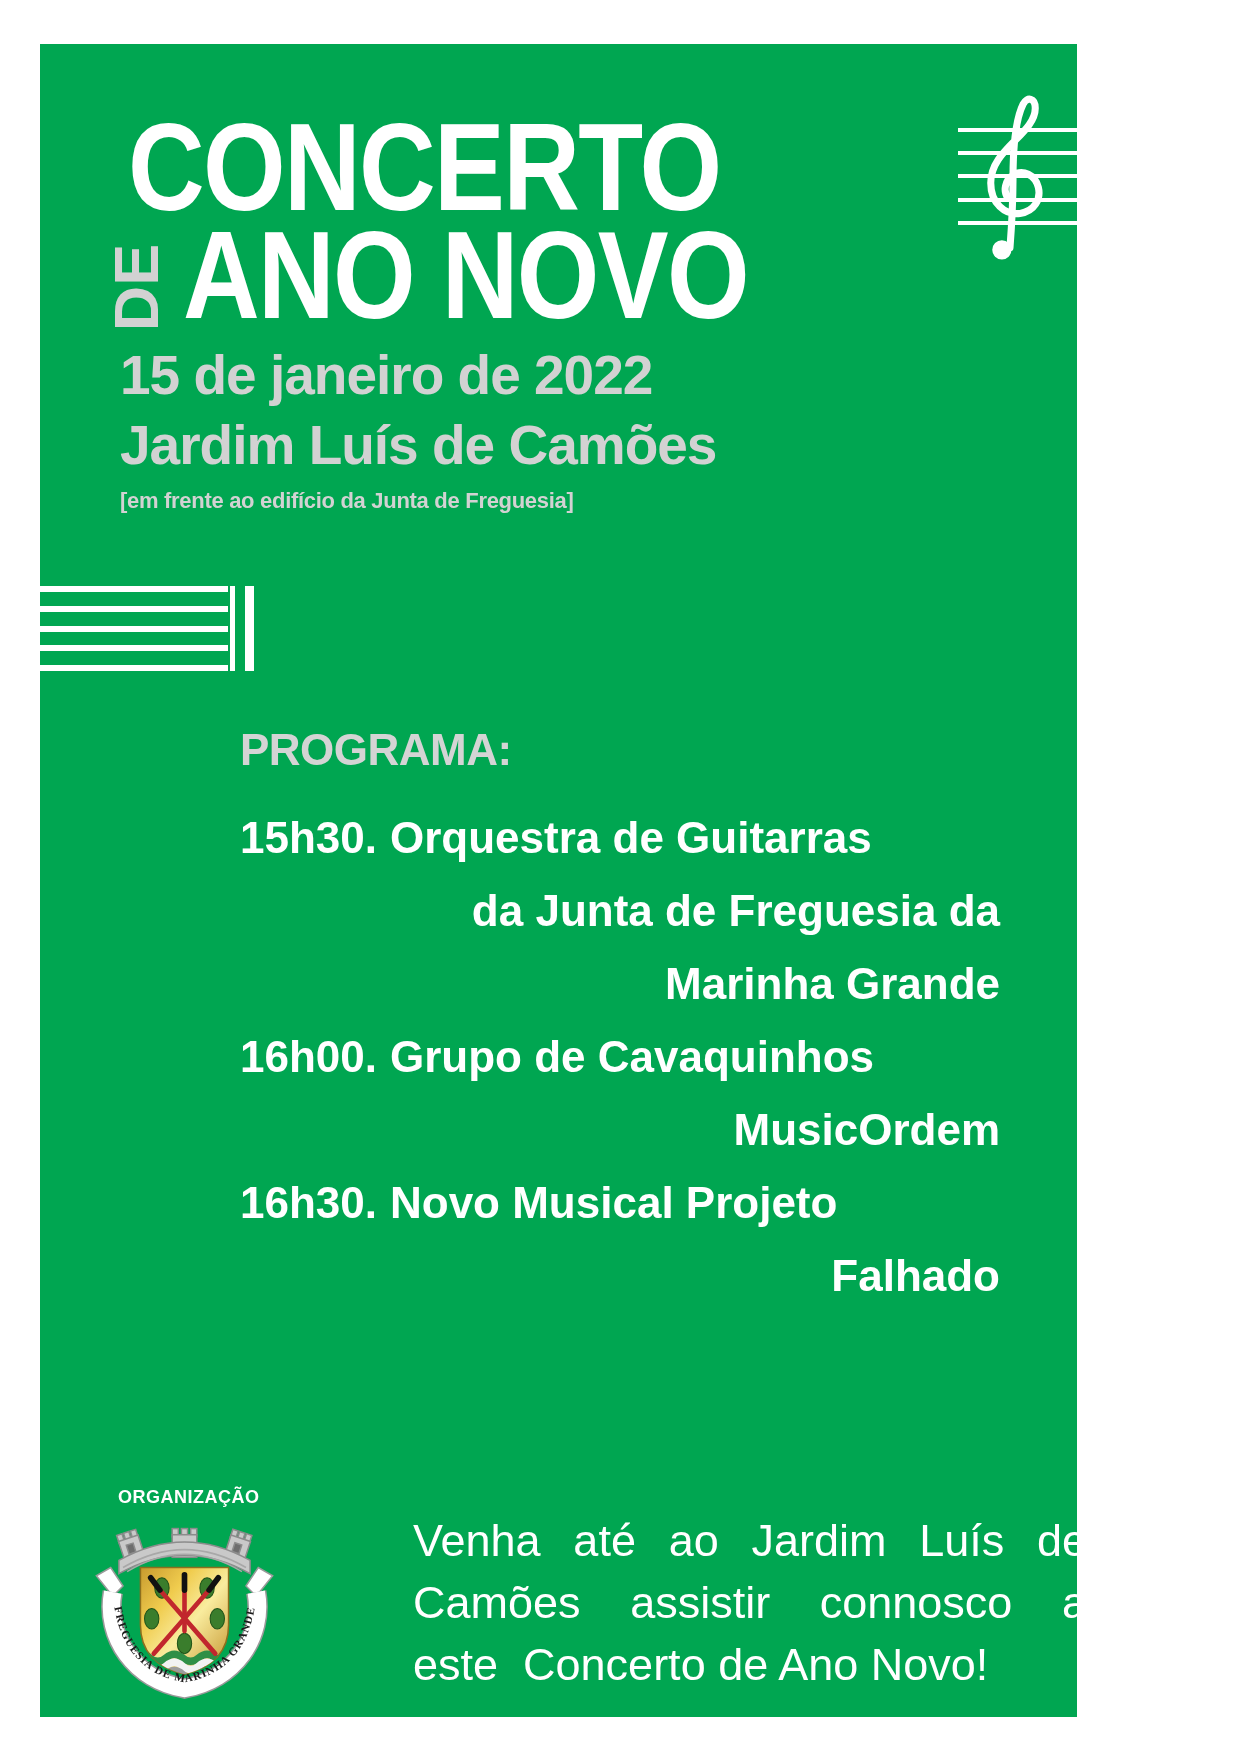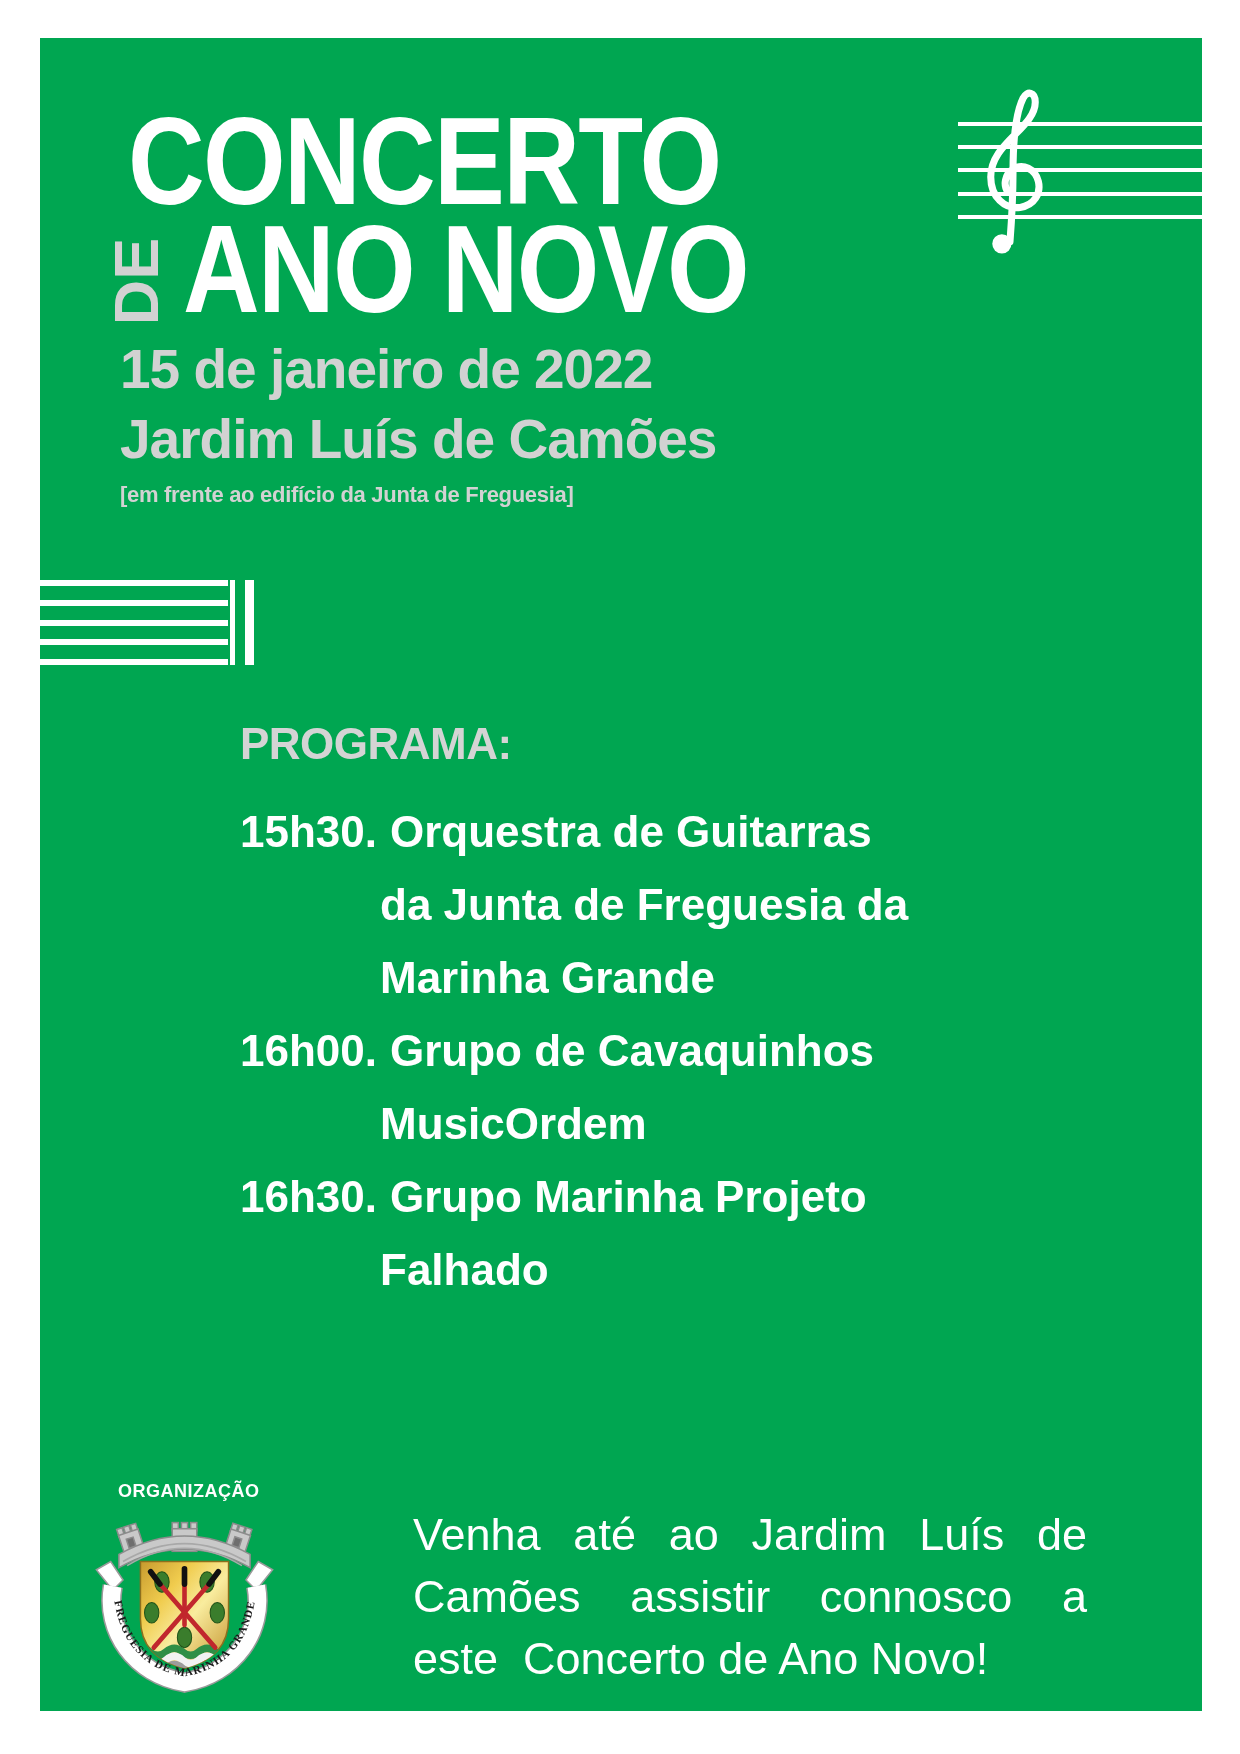--- a/index.html
+++ b/index.html
@@ -1,20 +1,20 @@
 <!DOCTYPE html>
 <html><head>
 <meta charset="utf-8">
 <style>
   html,body{margin:0;padding:0;}
   body{
     width:1240px;height:1754px;background:#ffffff;position:relative;
     font-family:"Liberation Sans",sans-serif;overflow:hidden;
   }
-  .canvas{position:absolute;left:40px;top:38px;width:1162px;height:1673px;background:#00a651;overflow:hidden;}
+  .canvas{position:absolute;left:40px;top:44px;width:1037px;height:1673px;background:#00a651;overflow:hidden;}
   .abs{position:absolute;}
 
   
   .title{font-weight:700;color:#ffffff;font-size:125px;line-height:1;white-space:nowrap;
          transform:scaleX(.85);transform-origin:0 0;letter-spacing:-2px;}
   #title-concerto{left:88px;top:60px;}
   #title-anonovo{left:143px;top:168px;}
   .de{left:50px;top:212px;width:92px;text-align:center;font-size:63px;font-weight:700;
       color:#d2d2d2;transform:rotate(-90deg);line-height:63px;}
 
@@ -27,21 +27,21 @@
   .staff-right .sline{position:absolute;left:0;width:244px;height:4px;background:#ffffff;}
   
   .staff-left{left:0;top:542px;width:216px;height:91px;}
   .staff-left .sline{position:absolute;left:0;width:188px;height:6px;background:#ffffff;}
   .bar-thin{position:absolute;left:190px;top:0;width:5px;height:85px;background:#ffffff;}
   .bar-thick{position:absolute;left:205px;top:0;width:9px;height:85px;background:#ffffff;}
 
   
   .prog-heading{left:200px;top:681px;font-size:44px;font-weight:700;color:#d4d4d4;letter-spacing:-.5px;}
   .prog-block{left:200px;top:757px;width:760px;font-size:44px;font-weight:700;color:#ffffff;line-height:73px;white-space:nowrap;}
-  .prog-line.indent{padding-left:140px;}
+  .prog-line.indent{padding-left:140px;text-align:right;}
   .prog-time{margin-right:13px;}
 
   
   .org-label{left:78px;top:1443px;font-size:18px;font-weight:700;color:#ffffff;letter-spacing:.5px;}
   .crest{left:42px;top:1468px;}
 
   
   .footer{left:373px;top:1466px;width:674px;font-size:45px;color:#ffffff;line-height:62px;font-weight:400;}
   .footer .justify{text-align:justify;text-align-last:justify;}
   .footer .pre{white-space:pre;}
@@ -81,21 +81,21 @@
     <div class="bar-thick"></div>
   </div>
 
   <div class="abs prog-heading">PROGRAMA:</div>
   <div class="abs prog-block">
     <div class="prog-line"><span class="prog-time">15h30.</span><span>Orquestra de Guitarras</span></div>
     <div class="prog-line indent">da Junta de Freguesia da</div>
     <div class="prog-line indent">Marinha Grande</div>
     <div class="prog-line"><span class="prog-time">16h00.</span><span>Grupo de Cavaquinhos</span></div>
     <div class="prog-line indent">MusicOrdem</div>
-    <div class="prog-line"><span class="prog-time">16h30.</span><span>Grupo Marinha Projeto</span></div>
+    <div class="prog-line"><span class="prog-time">16h30.</span><span>Novo Musical Projeto</span></div>
     <div class="prog-line indent">Falhado</div>
   </div>
 
   <div class="abs org-label">ORGANIZAÇÃO</div>
   <svg class="abs crest" width="205" height="190" viewBox="0 0 200 185">
     <defs>
       <linearGradient id="gold" x1="0" y1="0" x2="1" y2="1">
         <stop offset="0" stop-color="#c79a2e"></stop>
         <stop offset="0.3" stop-color="#f0cc4e"></stop>
         <stop offset="0.55" stop-color="#f9ec9e"></stop>

